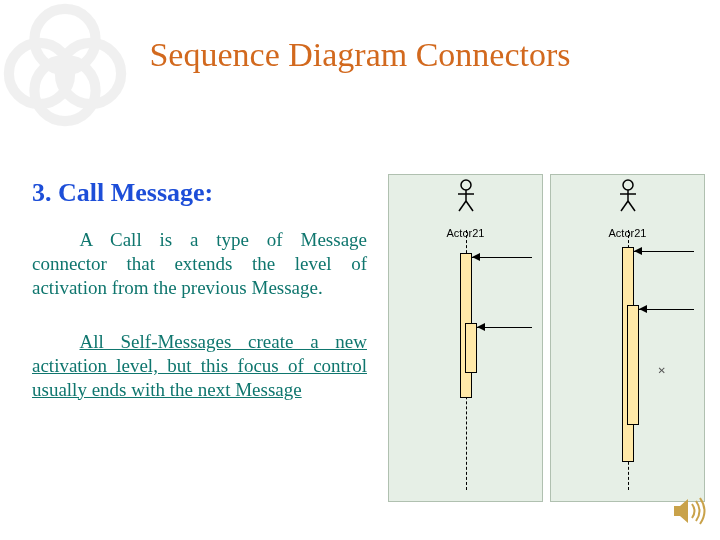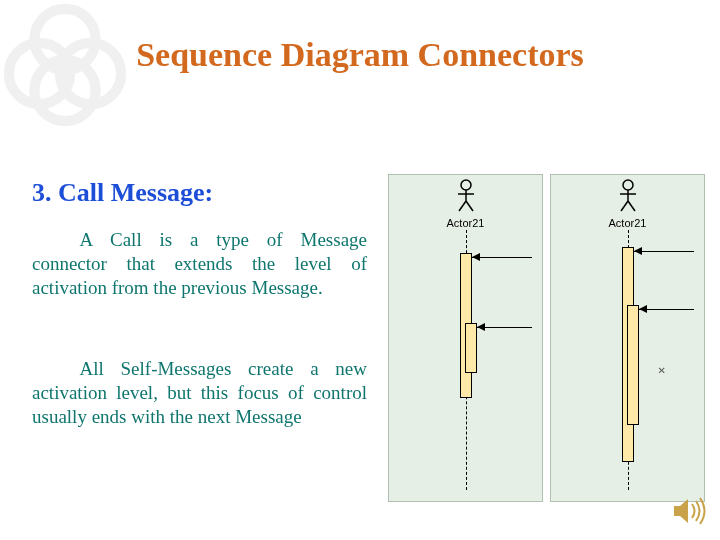--- a/index.html
+++ b/index.html
@@ -14,60 +14,60 @@
     position: absolute;
     top: -20px; left: -20px;
     opacity: 0.12;
     color: #888;
   }
   .title {
     position: absolute;
     top: 36px; left: 0; width: 720px;
     text-align: center;
     font-size: 34px;
-    font-weight: bold;
+    font-weight: normal;
     color: #d2691e;
   }
   .subtitle {
     position: absolute;
     top: 178px; left: 32px;
     font-size: 26px;
     font-weight: bold;
     color: #1d4ed8;
   }
   .para {
     position: absolute;
     left: 32px;
     width: 335px;
     font-size: 19px;
     color: #0f766e;
     line-height: 1.25;
     text-align: justify;
     text-indent: 2.5em;
   }
   .para1 { top: 228px; }
-  .para2 { top: 357px; }
+  .para2 { top: 330px; text-decoration: underline; }
   .fig {
     position: absolute;
     background: #e6efe6;
     border: 1px solid #b0c0b0;
   }
   .fig-left  { left: 388px; top: 174px; width: 155px; height: 328px; }
   .fig-right { left: 550px; top: 174px; width: 155px; height: 328px; }
   .actor {
     position: absolute;
     left: 50%; transform: translateX(-50%);
     top: 4px;
     width: 60px; text-align: center;
   }
   .actor-label {
     font-family: Arial, sans-serif;
     font-size: 11px;
     color: #000;
-    margin-top: 0;
+    margin-top: 10px;
     display: block;
   }
   .lifeline {
     position: absolute;
     left: 50%;
     top: 55px;
     width: 0;
     height: 260px;
     border-left: 1.5px dashed #000;
   }

